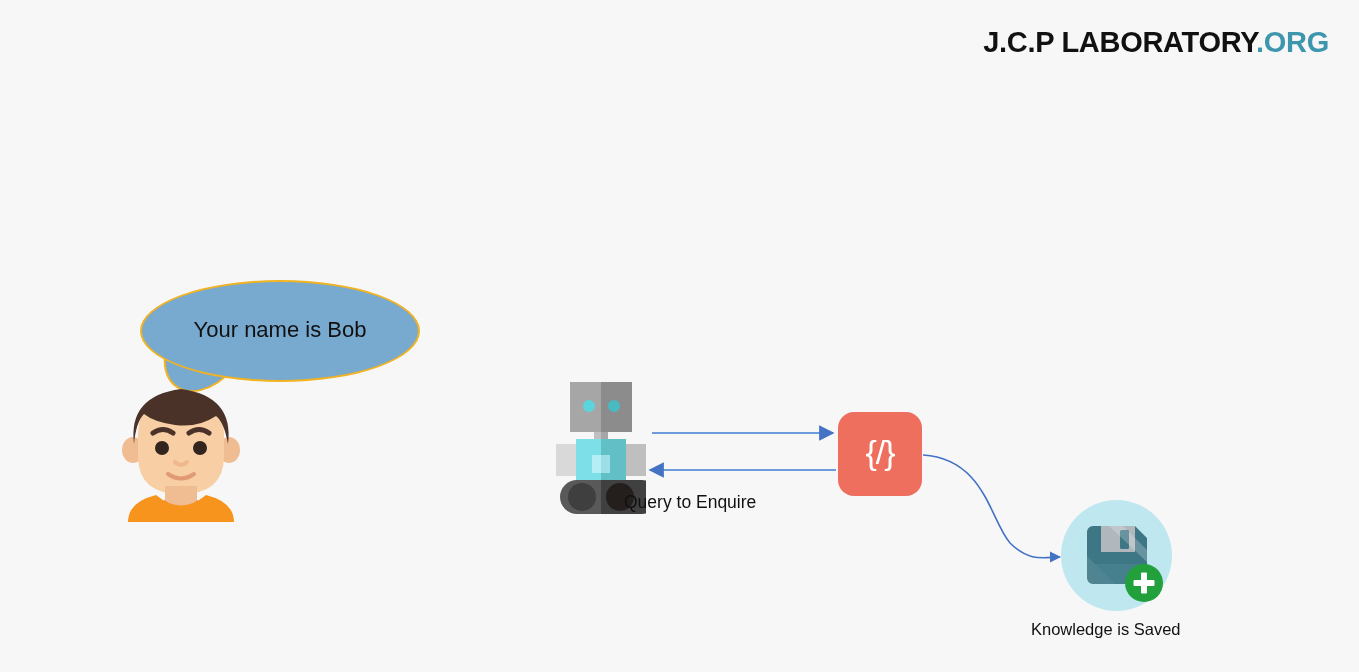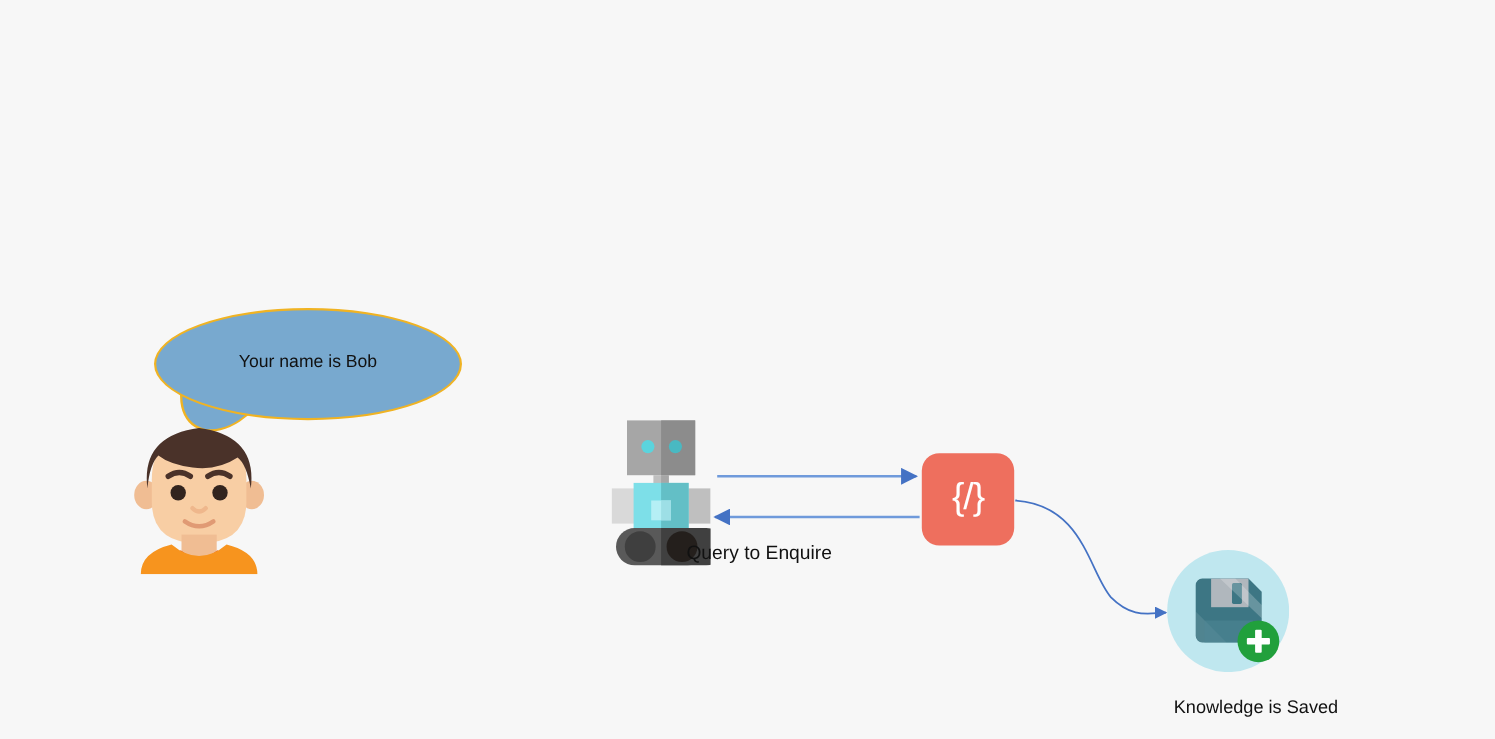--- a/index.html
+++ b/index.html
@@ -76,21 +76,21 @@
     height: 98px;
     background: #78a9cf;
     border: 2px solid #f0b323;
     border-radius: 50%;
     z-index: 2;
     display: flex;
     align-items: center;
     justify-content: center;
   }
   .bubble-text {
-    font-size: 16px;
+    font-size: 22px;
     color: #111111;
     white-space: nowrap;
     padding-bottom: 2px;
   }
 
   
   .avatar {
     position: absolute;
     left: 120px;
     top: 378px;
@@ -133,21 +133,21 @@
 
   
   .arrow-label {
     position: absolute;
     font-size: 17.5px;
     color: #111111;
     white-space: nowrap;
   }
   .label-lookup { left: 654px; top: 401px; }
   .label-query  { left: 624px; top: 492px; }
-  .label-saved  { left: 1031px; top: 634px; font-size: 16.5px; margin-left: 36px; }
+  .label-saved  { left: 1031px; top: 620px; font-size: 16.5px; }
 
   
   .arrows {
     position: absolute;
     left: 0; top: 0;
     width: 1359px; height: 672px;
     overflow: visible;
   }
 
   
@@ -158,20 +158,23 @@
     width: 111px;
     height: 111px;
     z-index: 4;
   }
 </style>
 </head>
 <body>
 
 <div class="slide">
 
+  <div class="brand">
+    <span class="brand-main">J.C.P LABORATORY</span><span class="brand-tld">.ORG</span>
+  </div>
 
 
   <div class="bubble-wrap">
     <div class="bubble-tail"></div>
     <div class="bubble">
       <span class="bubble-text">Your name is Bob</span>
     </div>
   </div>
 
   <div class="avatar">

